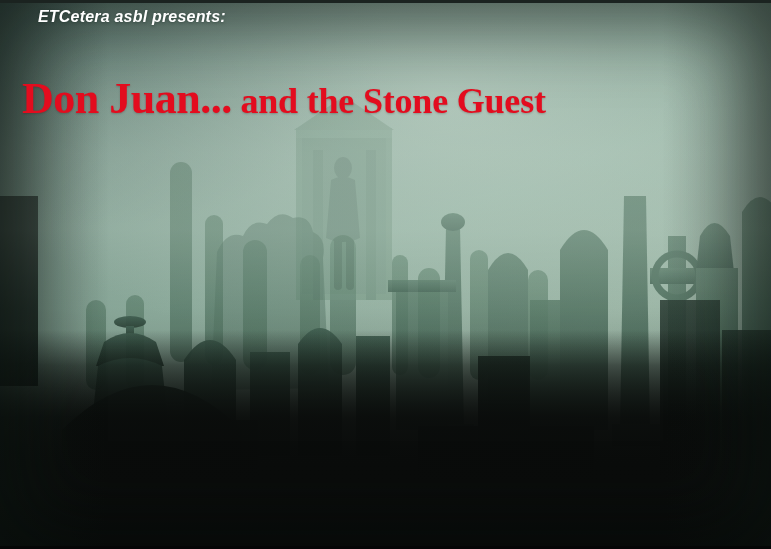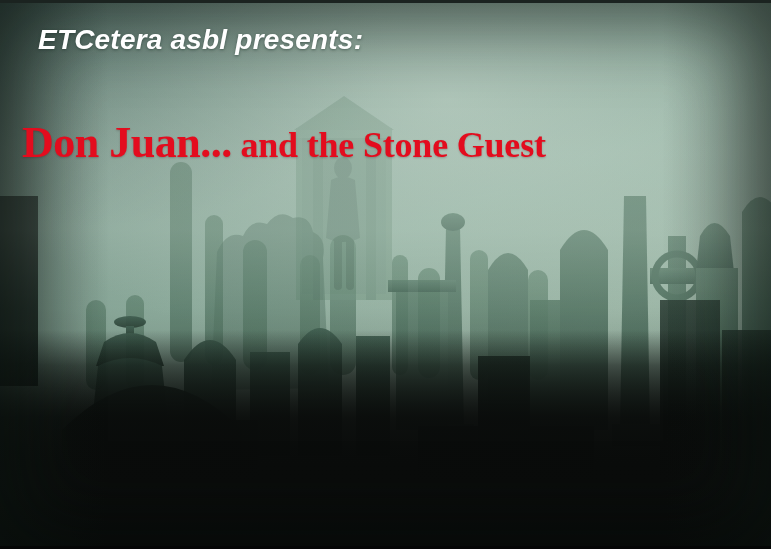--- a/index.html
+++ b/index.html
@@ -43,31 +43,30 @@
     box-shadow: inset 0 0 70px 24px rgba(10,16,13,0.55);
     background:
       linear-gradient(to right, rgba(14,22,18,0.40) 0%, rgba(14,22,18,0.0) 14%, rgba(14,22,18,0.0) 86%, rgba(14,22,18,0.28) 100%);
   }
   #topline{top:0;height:3px;background:#1b2320;}
   #bottomline{top:546px;height:3px;background:#050606;}
 
   
   .txt{position:absolute;white-space:pre;}
   #presents{
-    left:38px;top:24px;
+    left:38px;top:8px;
     font-family:"Liberation Sans", sans-serif;
-    font-weight:bold;font-style:italic;font-size:28px;
+    font-weight:bold;font-style:italic;font-size:16px;
     color:#ffffff;letter-spacing:.2px;
     text-shadow:0 1px 3px rgba(30,50,42,.55);
   }
   #titleline{
     left:22px;top:73px;
     color:#e30c1e;font-weight:bold;
     text-shadow:0 1px 2px rgba(60,20,20,.25);
-    margin-top:44px;
   }
   #titleline .big{font-size:44px;letter-spacing:-0.5px;}
   #titleline .small{font-size:36px;letter-spacing:-0.2px;}
   #byline{
     left:32px;top:148px;
     color:#e30c1e;font-weight:bold;font-size:28px;
     text-shadow:0 1px 2px rgba(60,20,20,.25);
   }
   #credits{
     left:20px;top:374px;

